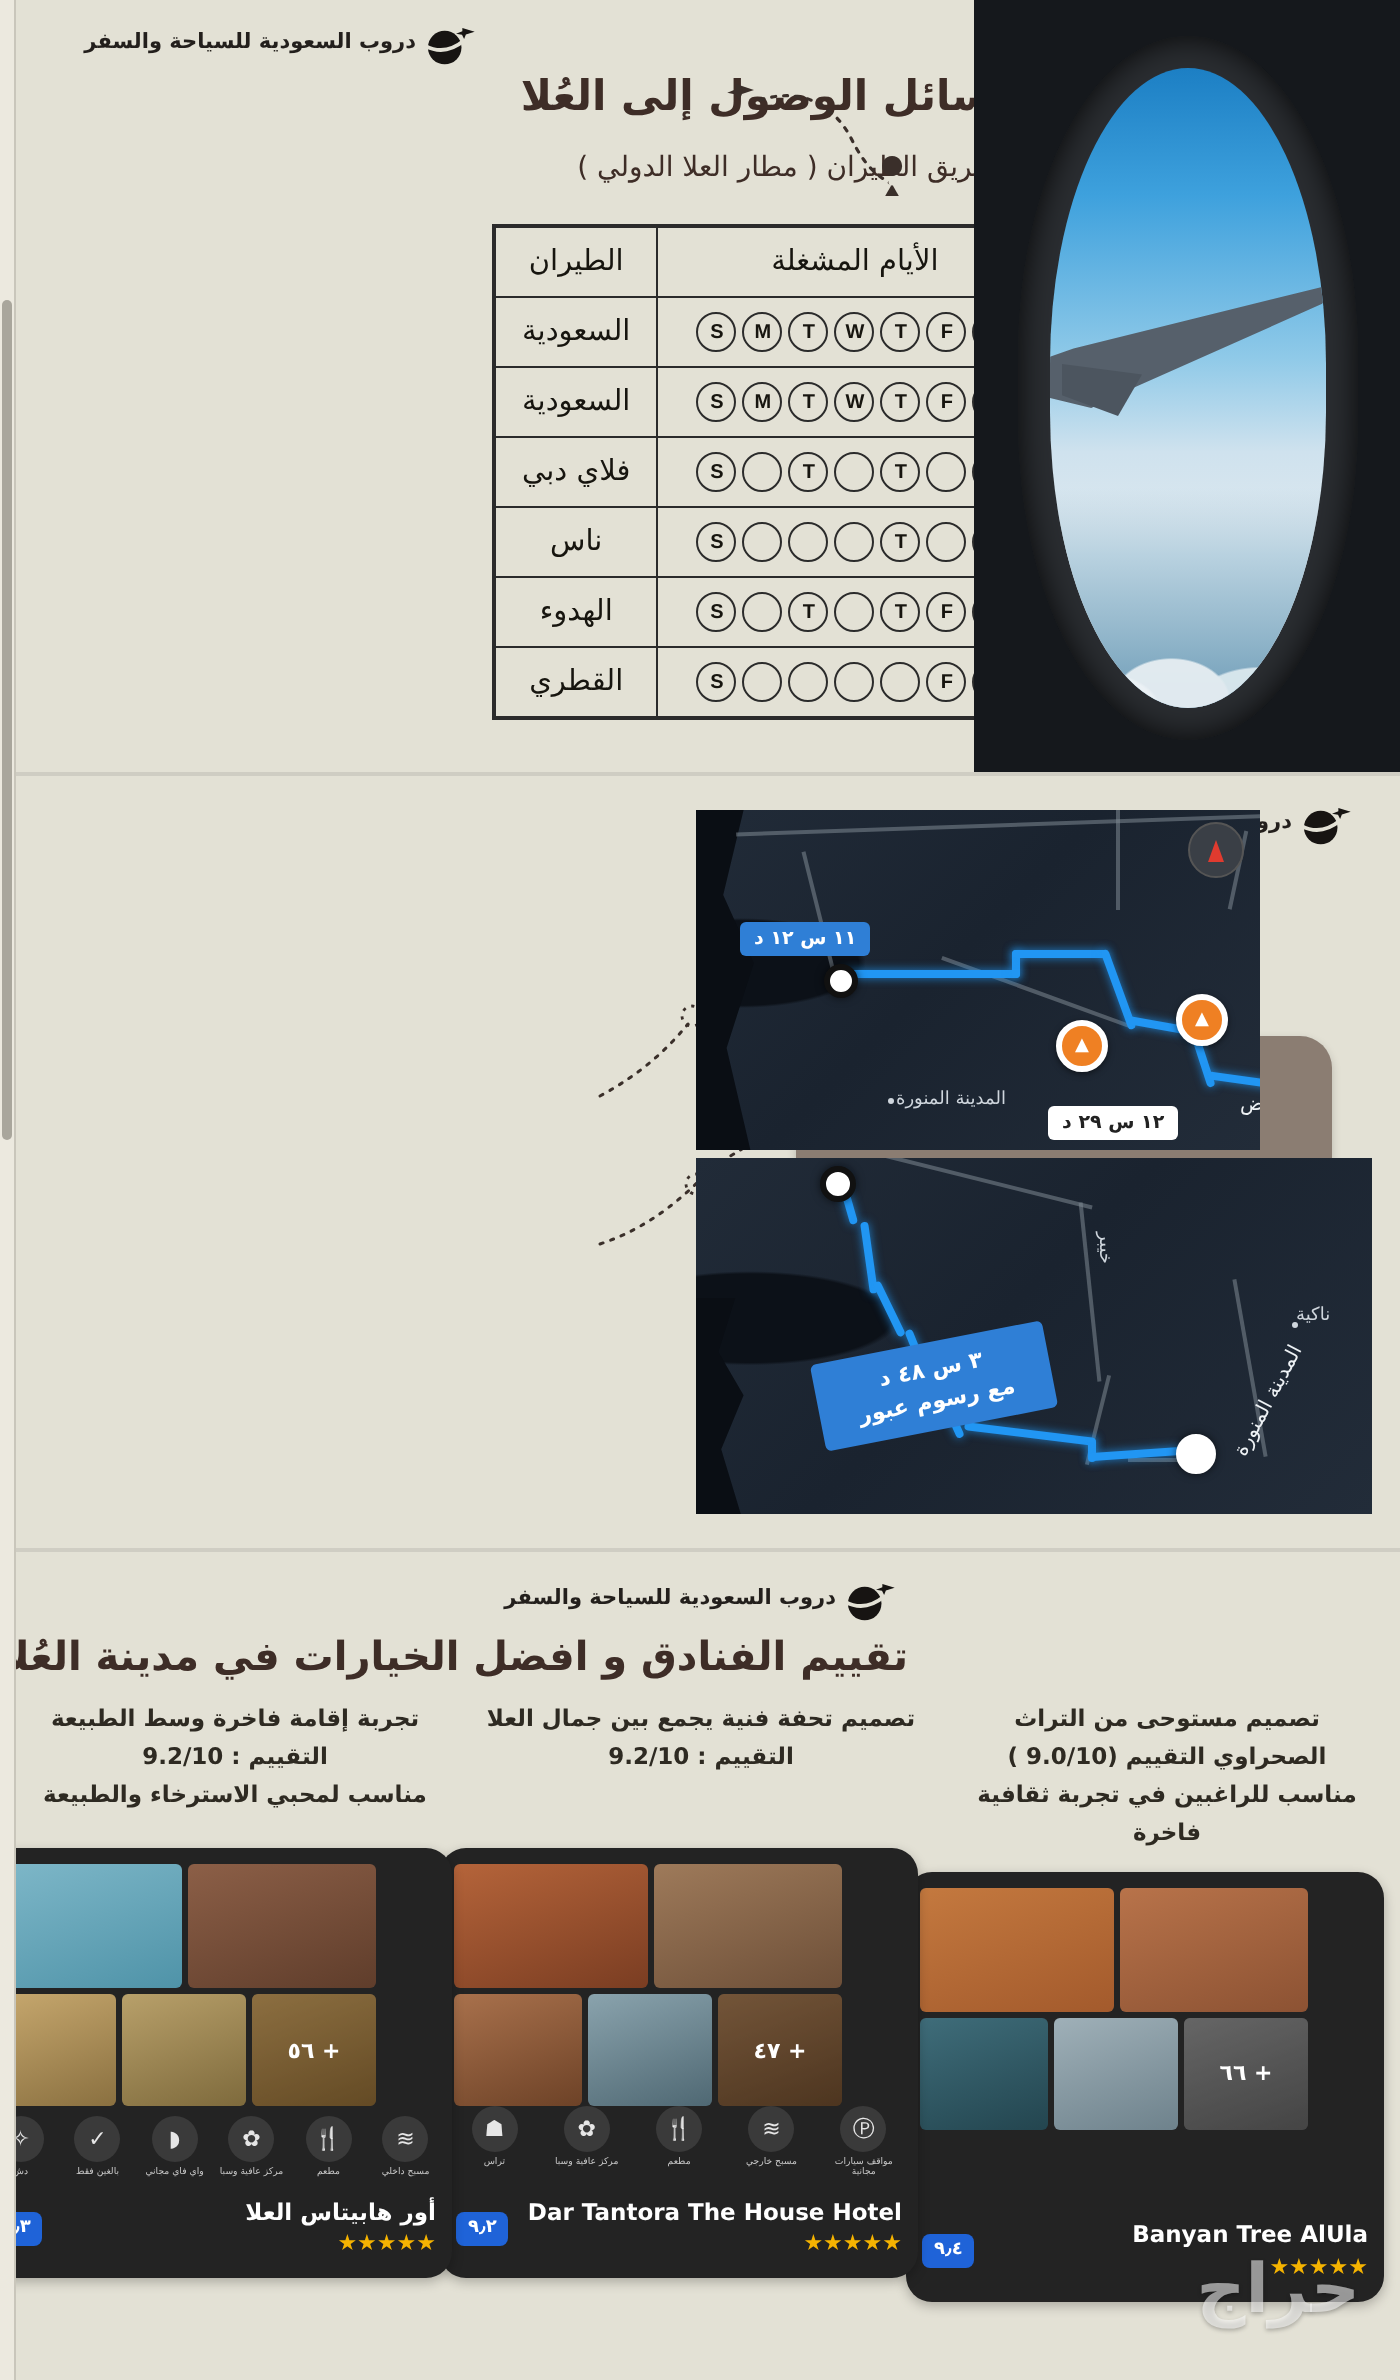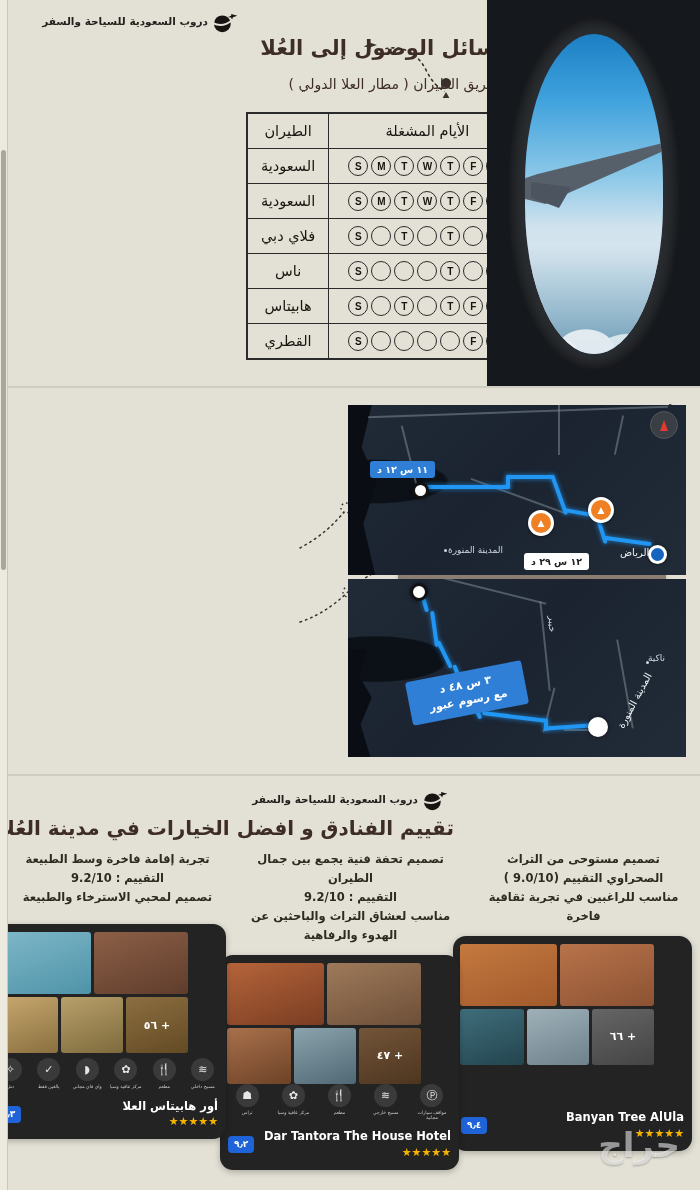--- a/index.html
+++ b/index.html
@@ -120,21 +120,21 @@
   }
   .infocard .ln1{font-weight:bold;}
   .infocard .ln2{font-weight:bold;}
   .infocard .ln3{font-weight:bold;}
   .card1{right:34px;top:130px;}
   .card2{right:34px;top:242px;}
   .connector{position:absolute;left:282px;top:108px;width:110px;height:170px;}
 
   
   .map{position:absolute;left:348px;overflow:hidden;background:#1b2430;}
-  .map1{top:17px;width:338px;height:170px;}
+  .map1{top:17px;width:282px;height:170px;}
   .map2{top:191px;width:338px;height:178px;}
   .mapbase{
     position:absolute;inset:0;
     background:
       radial-gradient(ellipse at 8% 45%,#0c1118 0 16%,transparent 17%),
       linear-gradient(135deg,#212b38 0%,#1a232f 45%,#222c39 100%);
   }
   .sea{position:absolute;left:0;top:0;width:34px;height:100%;background:#0a0e14;
        clip-path:polygon(0 0,70% 0,40% 25%,85% 45%,45% 70%,80% 100%,0 100%);}
   .roadline{position:absolute;background:#7e8892;opacity:.55;}
@@ -338,21 +338,21 @@
               <div class="days-wrap">
                 <div class="day">S</div>
                 <div class="day off"></div>
                 <div class="day">T</div>
                 <div class="day off"></div>
                 <div class="day">T</div>
                 <div class="day">F</div>
                 <div class="day off"></div>
               </div>
             </td>
-            <td class="col-air">هابيتاس</td>
+            <td class="col-air">الهدوء</td>
           </tr>
           <tr>
             <td class="col-dest">الدوحة</td>
             <td class="col-dur"><span class="dur">2h45m</span></td>
             <td class="col-days">
               <div class="days-wrap">
                 <div class="day">S</div>
                 <div class="day off"></div>
                 <div class="day off"></div>
                 <div class="day off"></div>
@@ -523,23 +523,22 @@
               <div class="score">٩٫٤</div>
               <div class="hname-wrap">
                 <div class="hname">Banyan Tree AlUla</div>
                 <div class="stars">★★★★★</div>
               </div>
             </div>
           </div>
         </div>
         <div class="hcol">
           <div class="hdesc">
-            <div>تصميم تحفة فنية يجمع بين جمال الطيران</div>
+            <div>تصميم تحفة فنية يجمع بين جمال العلا</div>
             <div>التقييم : 9.2/10</div>
-            <div>مناسب لعشاق التراث والباحثين عن الهدوء والرفاهية</div>
           </div>
           <div class="hcard">
             <div class="hgrid">
               <div class="grow">
                 <div class="ph" style="width: 94px; height: 62px; background: linear-gradient(160deg, rgb(158, 122, 90), rgb(109, 79, 56));"></div>
                 <div class="ph" style="width: 97px; height: 62px; background: linear-gradient(160deg, rgb(181, 100, 58), rgb(122, 61, 34));"></div>
               </div>
               <div class="grow">
                 <div class="ph" style="width: 62px; height: 56px; background: linear-gradient(160deg, rgb(160, 118, 79), rgb(107, 74, 44));">
                   <div class="more-badge">+ ٤٧</div>
@@ -576,21 +575,21 @@
                 <div class="hname">Dar Tantora The House Hotel</div>
                 <div class="stars">★★★★★</div>
               </div>
             </div>
           </div>
         </div>
         <div class="hcol">
           <div class="hdesc">
             <div>تجربة إقامة فاخرة وسط الطبيعة</div>
             <div>التقييم : 9.2/10</div>
-            <div>تصميم لمحبي الاسترخاء والطبيعة</div>
+            <div>مناسب لمحبي الاسترخاء والطبيعة</div>
           </div>
           <div class="hcard">
             <div class="hgrid">
               <div class="grow">
                 <div class="ph" style="width: 94px; height: 62px; background: linear-gradient(160deg, rgb(140, 95, 71), rgb(95, 61, 43));"></div>
                 <div class="ph" style="width: 97px; height: 62px; background: linear-gradient(160deg, rgb(127, 184, 201), rgb(79, 147, 168));"></div>
               </div>
               <div class="grow">
                 <div class="ph" style="width: 62px; height: 56px; background: linear-gradient(160deg, rgb(195, 154, 90), rgb(138, 103, 51));">
                   <div class="more-badge">+ ٥٦</div>

